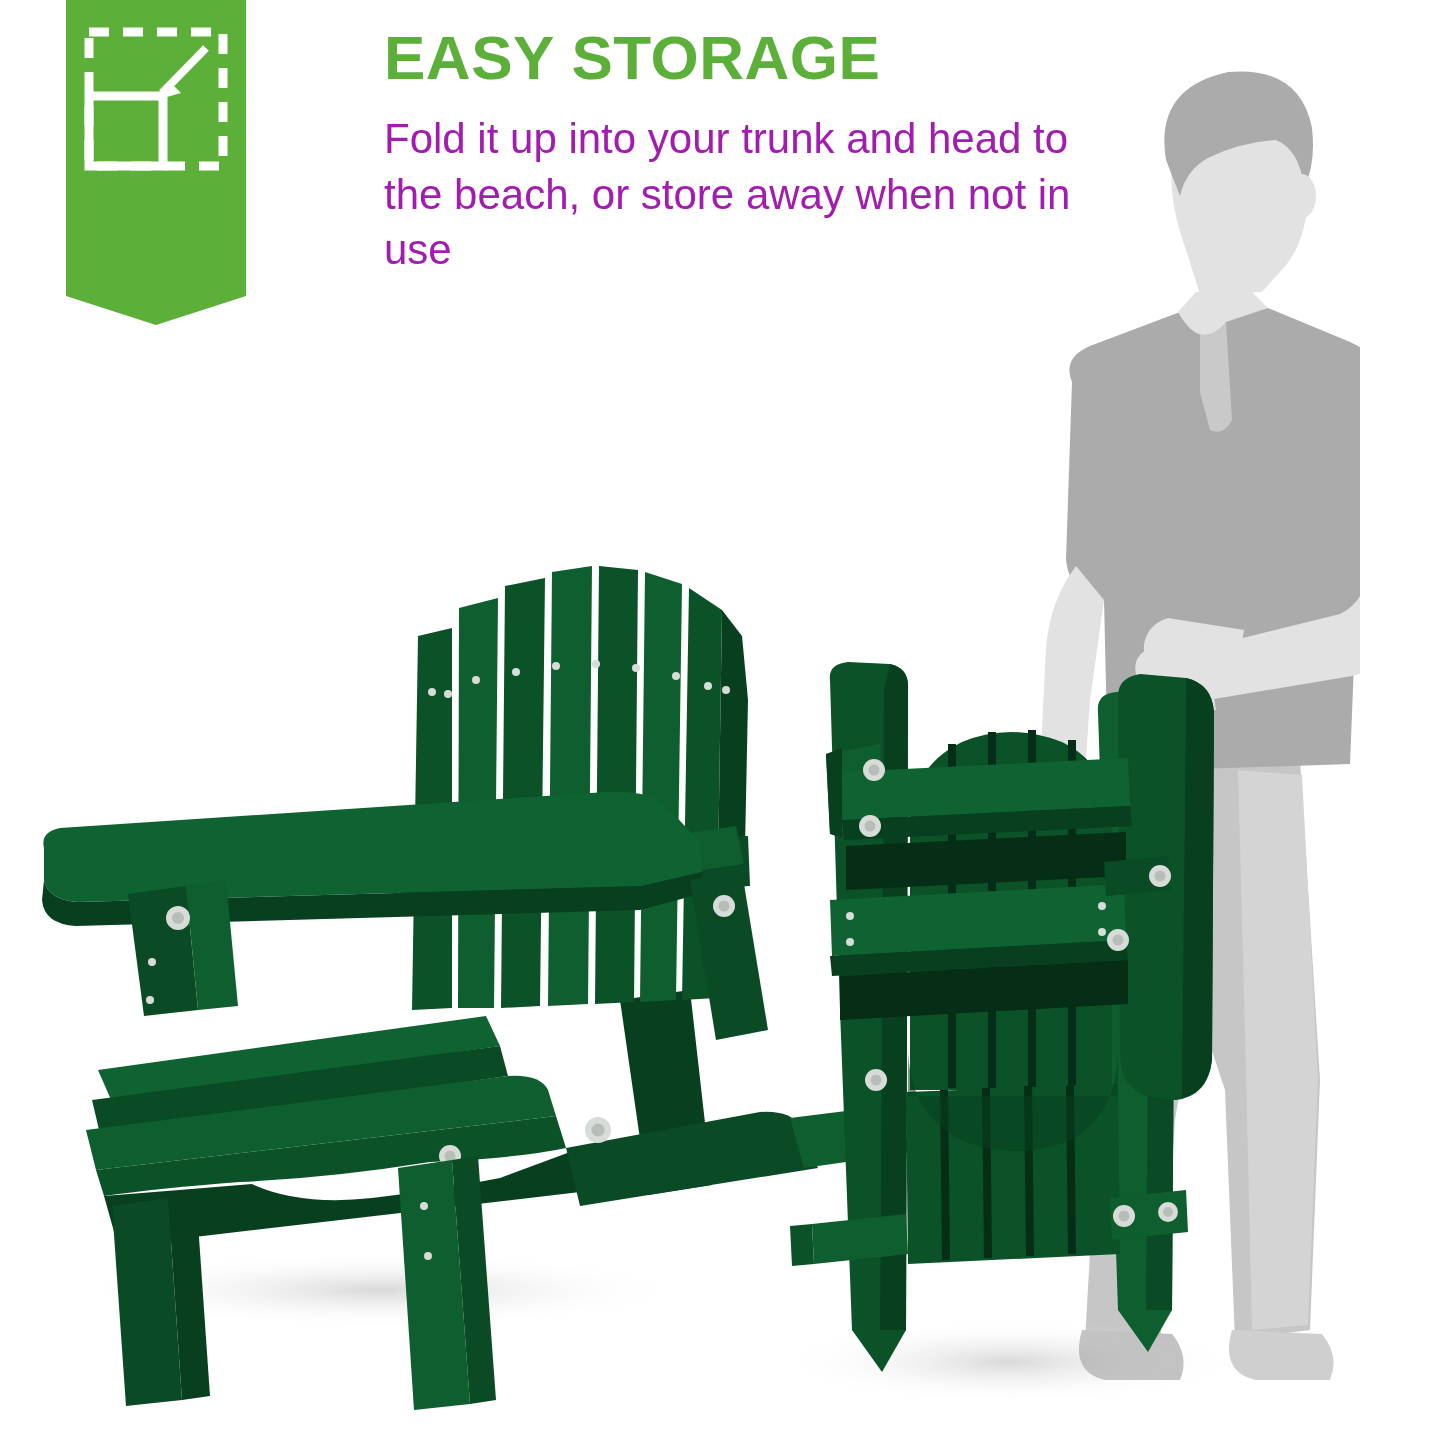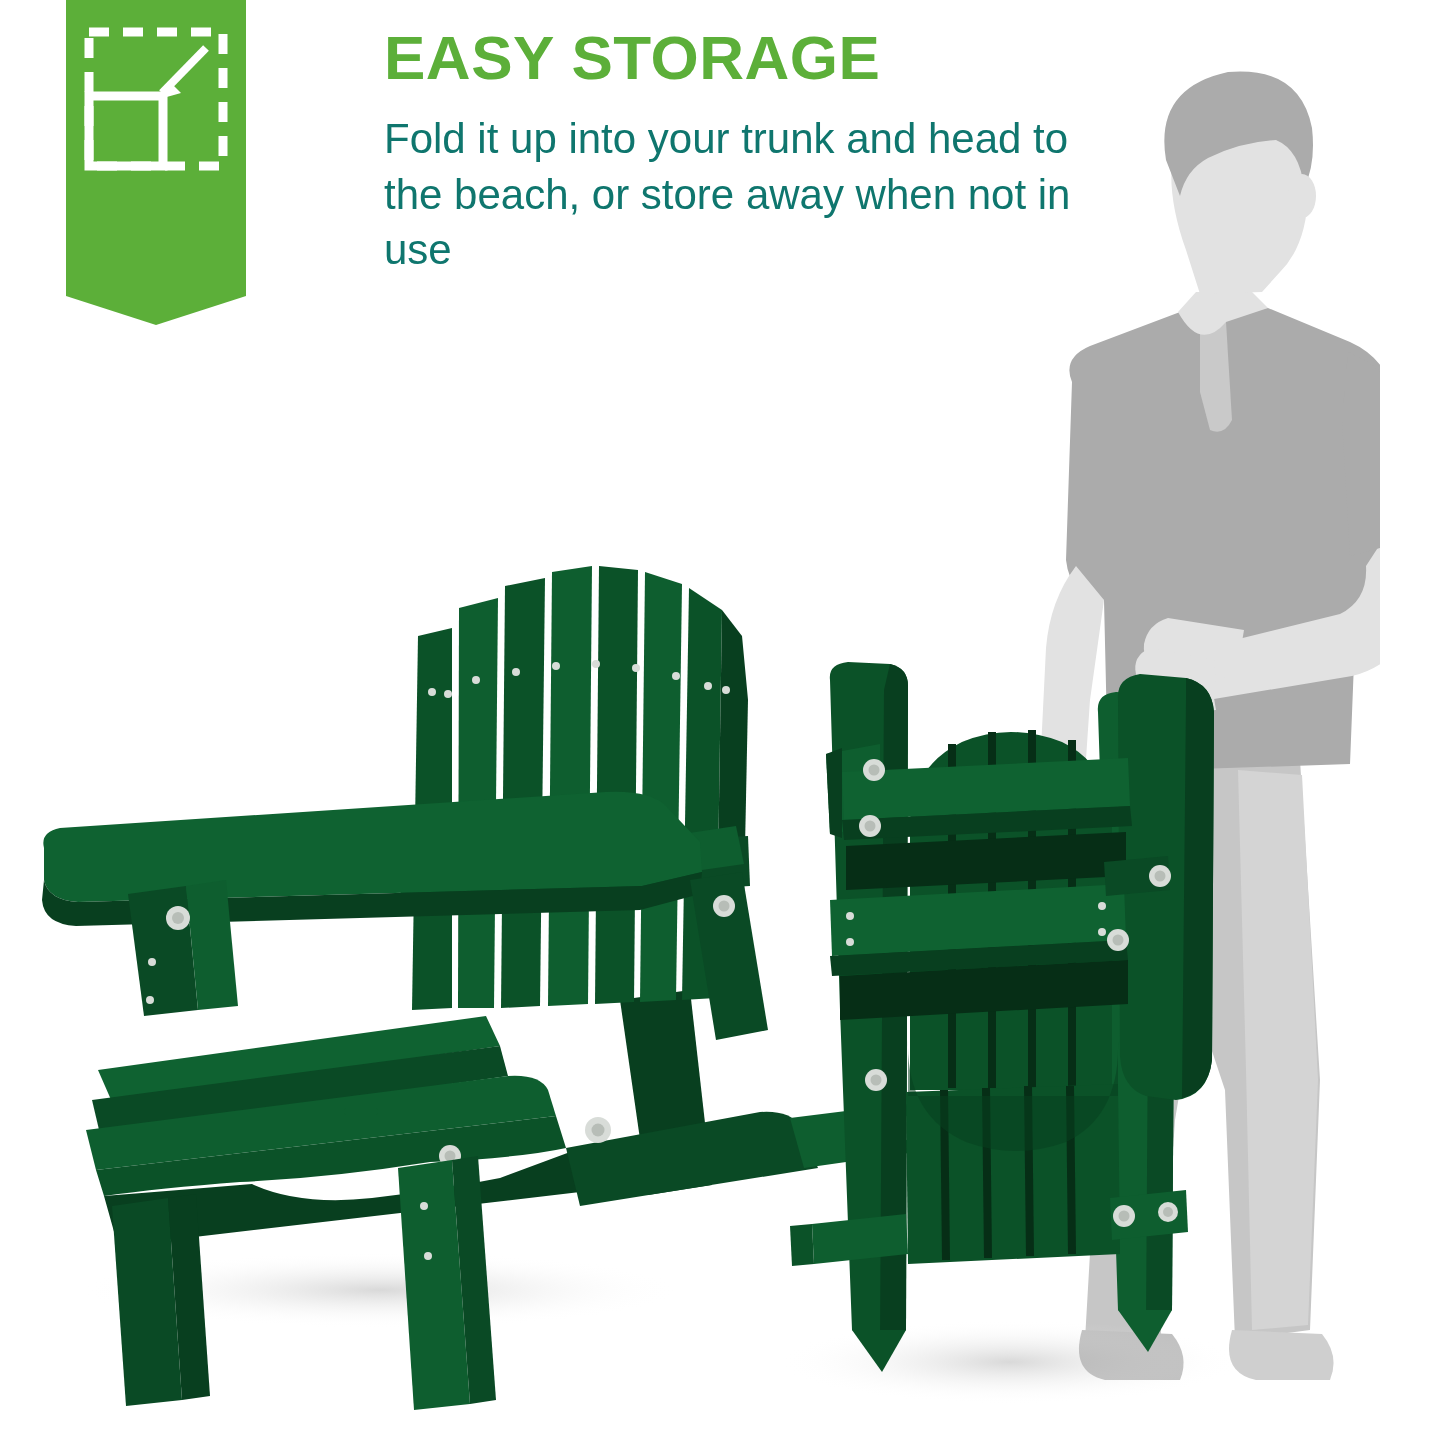--- a/index.html
+++ b/index.html
@@ -3,41 +3,41 @@
 <meta charset="utf-8">
 <style>
   html,body{margin:0;padding:0;}
   body{
     width:1445px;height:1445px;
     background:#ffffff;
     font-family:"Liberation Sans", sans-serif;
     overflow:hidden;
     position:relative;
   }
-  #stage{position:absolute;inset:0;width:1360px;height:1445px;overflow:hidden;background:#fff;padding-left:20px;}
+  #stage{position:absolute;inset:0;width:1360px;height:1445px;overflow:hidden;background:#fff;}
 
   
   .ribbon{
     position:absolute;left:66px;top:0;width:180px;height:325px;
   }
   .ribbon svg{display:block;width:180px;height:325px;}
 
   
   .copy{position:absolute;left:384px;top:26px;width:700px;}
   .headline{
     color:#5CAF39;
     font-size:62px;
     font-weight:bold;
     letter-spacing:0.5px;
     line-height:1.02;
     margin:0 0 22px 0;
     white-space:nowrap;
   }
   .subcopy{
-    color:#0f766e;
+    color:#a21caf;
     font-size:42px;
     font-weight:300;
     line-height:1.32;
     margin:0;
     max-width:690px;
   }
 
   
   .art{position:absolute;left:0;top:0;width:1445px;height:1445px;pointer-events:none;}
   .art svg{display:block;width:1445px;height:1445px;}

